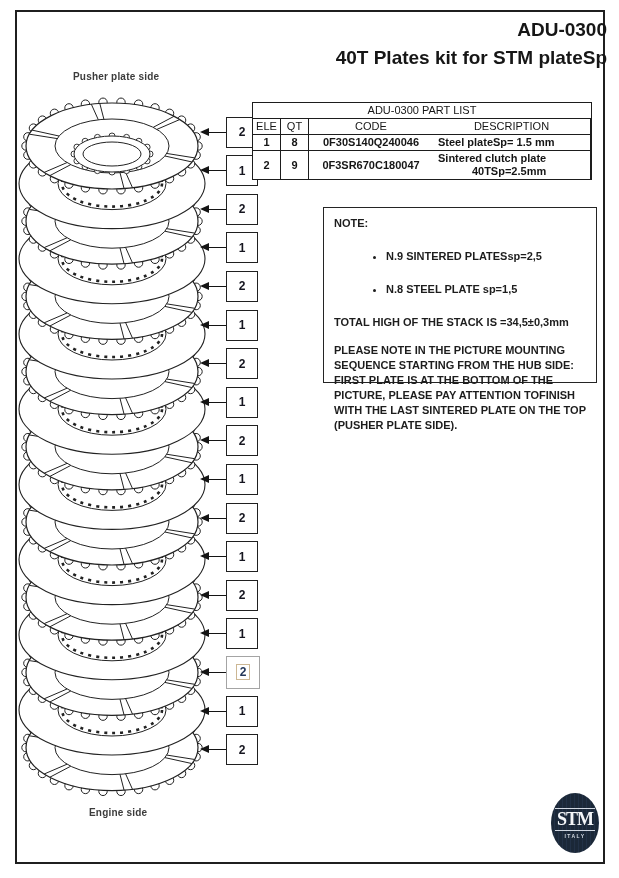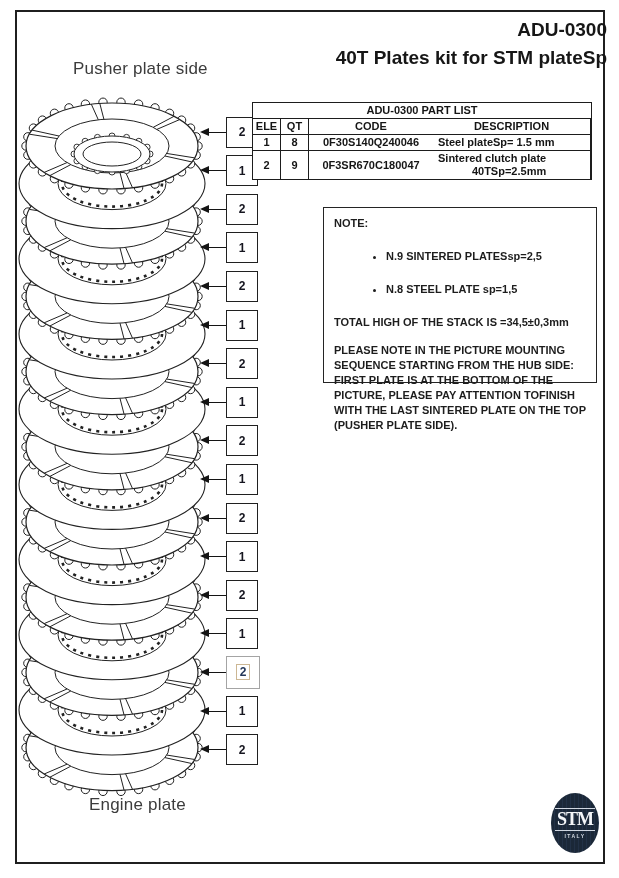--- a/index.html
+++ b/index.html
@@ -11,21 +11,21 @@
     position:absolute;left:15px;top:10px;width:590px;height:854px;
     border:2px solid #1f1f1f;box-sizing:border-box;background:transparent;
   }
   
   .title-block{
     position:absolute;top:16px;right:12px;text-align:right;
     font-weight:bold;color:#161616;line-height:28px;font-size:19px;
   }
   
   .side-label{
-    position:absolute;font-size:17px;font-weight:400;color:#3c3c3c;letter-spacing:.2px;
+    position:absolute;font-size:10px;font-weight:700;color:#3c3c3c;letter-spacing:.2px;margin-top:12px;
   }
   #pusher-label{left:73px;top:59px;}
   #engine-label{left:89px;top:795px;}
   
   #stack-svg{position:absolute;left:14px;top:92px;z-index:1;}
   
   .callout{
     position:absolute;left:202px;height:34px;display:flex;align-items:center;z-index:3;
   }
   .callout .arrow{
@@ -50,22 +50,22 @@
     border:1.6px solid #1d1d1d;display:grid;
     grid-template-columns:28px 28px 124px 158px;
     font-size:11px;line-height:13px;
   }
   .part-table .cell{
     border-right:1px solid #1d1d1d;border-bottom:1px solid #1d1d1d;
     display:flex;align-items:center;justify-content:center;
     padding:1px 2px;box-sizing:border-box;min-height:15px;color:#151515;
   }
   .part-table .cell:nth-child(4n){border-right:none;}
-  .part-table .span-all{grid-column:1 / -1;border-right:none;font-weight:bold;}
-  .part-table .hdr{font-weight:bold;}
+  .part-table .span-all{grid-column:1 / -1;border-right:none;font-weight:normal;}
+  .part-table .hdr{font-weight:normal;}
   .part-table .val{font-weight:600;}
   .part-table .left{justify-content:flex-start;text-align:right;padding-left:5px;white-space:pre-line;}
   .part-table .last-row{border-bottom:none;}
   
   .note-box{
     position:absolute;left:323px;top:207px;width:274px;height:176px;
     border:1.4px solid #242424;box-sizing:border-box;background:#fff;z-index:4;
     font-size:11px;font-weight:600;color:#1d1d1d;padding:8px 10px;line-height:15px;
   }
   .note-box .heading{margin-bottom:14px;}
@@ -92,21 +92,21 @@
 <body>
 
 <div class="page-border"></div>
 
 <div class="title-block">
   <div>ADU-0300</div>
   <div>40T Plates kit for STM plateSp</div>
 </div>
 
 <div class="side-label" id="pusher-label">Pusher plate side</div>
-<div class="side-label" id="engine-label">Engine plate</div>
+<div class="side-label" id="engine-label">Engine side</div>
 
 <svg id="stack-svg" width="212" height="750" viewBox="0 0 212 750">
     <circle cx="184" cy="655.6" r="4.2" fill="#fff" stroke="#222222" stroke-width="1"></circle>
     <circle cx="182.1206936631073" cy="664.7481143959815" r="4.2" fill="#fff" stroke="#222222" stroke-width="1"></circle>
     <circle cx="176.56490935726367" cy="673.4964122953352" r="4.2" fill="#fff" stroke="#222222" stroke-width="1"></circle>
     <circle cx="167.57546151624547" cy="681.4625511008688" r="4.2" fill="#fff" stroke="#222222" stroke-width="1"></circle>
     <circle cx="155.5452321468618" cy="688.2983723210053" r="4.2" fill="#fff" stroke="#222222" stroke-width="1"></circle>
     <circle cx="141" cy="693.7051177665153" r="4.2" fill="#fff" stroke="#222222" stroke-width="1"></circle>
     <circle cx="124.57546151624548" cy="697.4464867169868" r="4.2" fill="#fff" stroke="#222222" stroke-width="1"></circle>
     <circle cx="106.9894478410182" cy="699.358963396204" r="4.2" fill="#fff" stroke="#222222" stroke-width="1"></circle>

